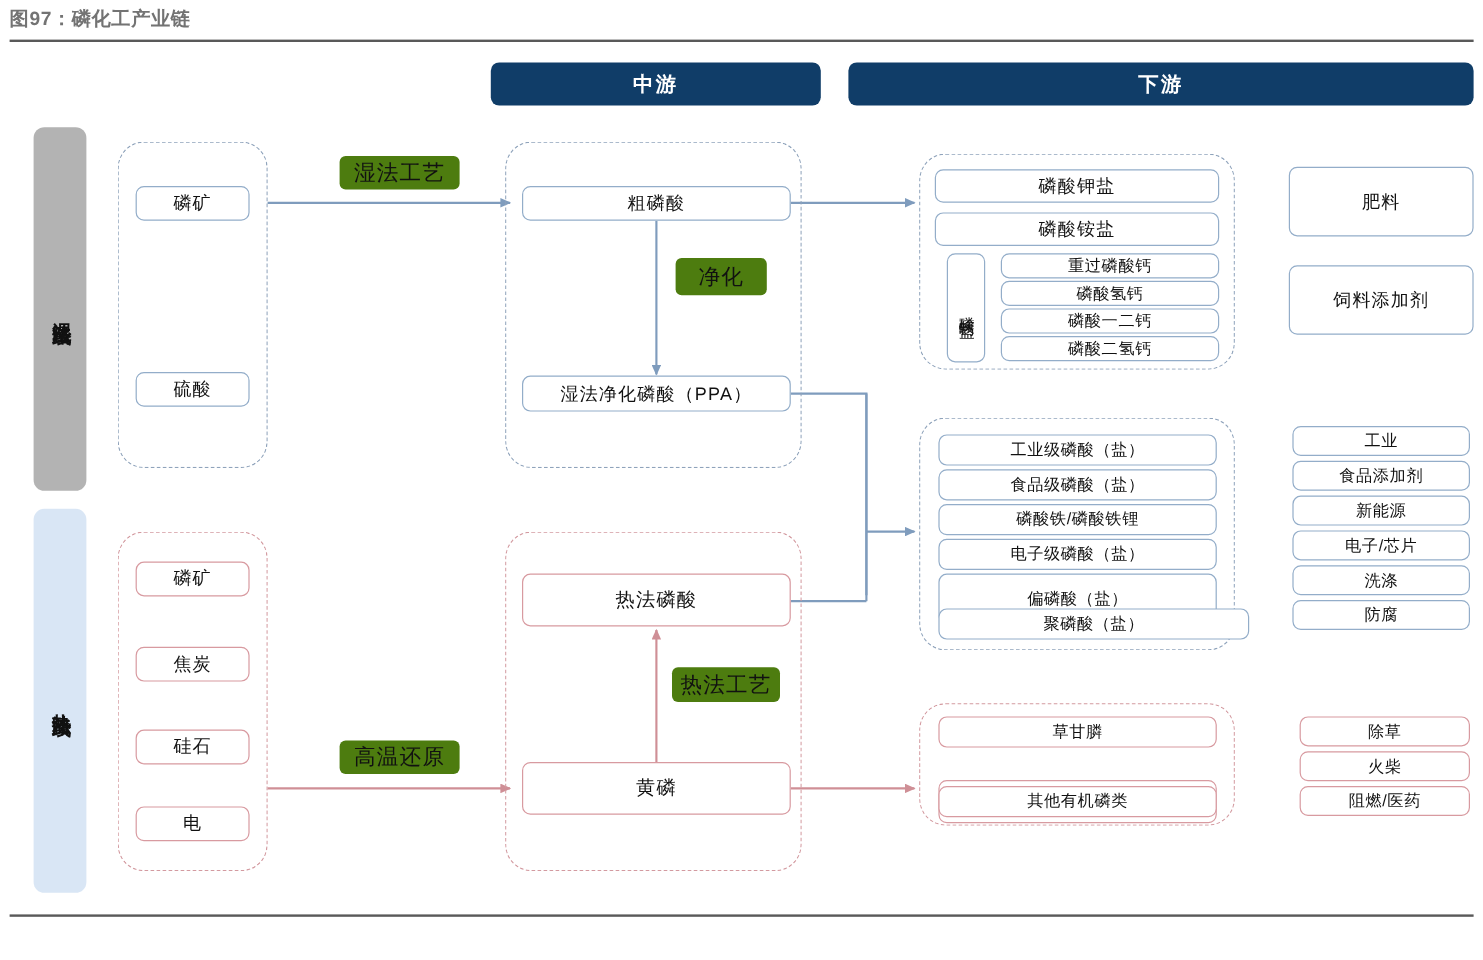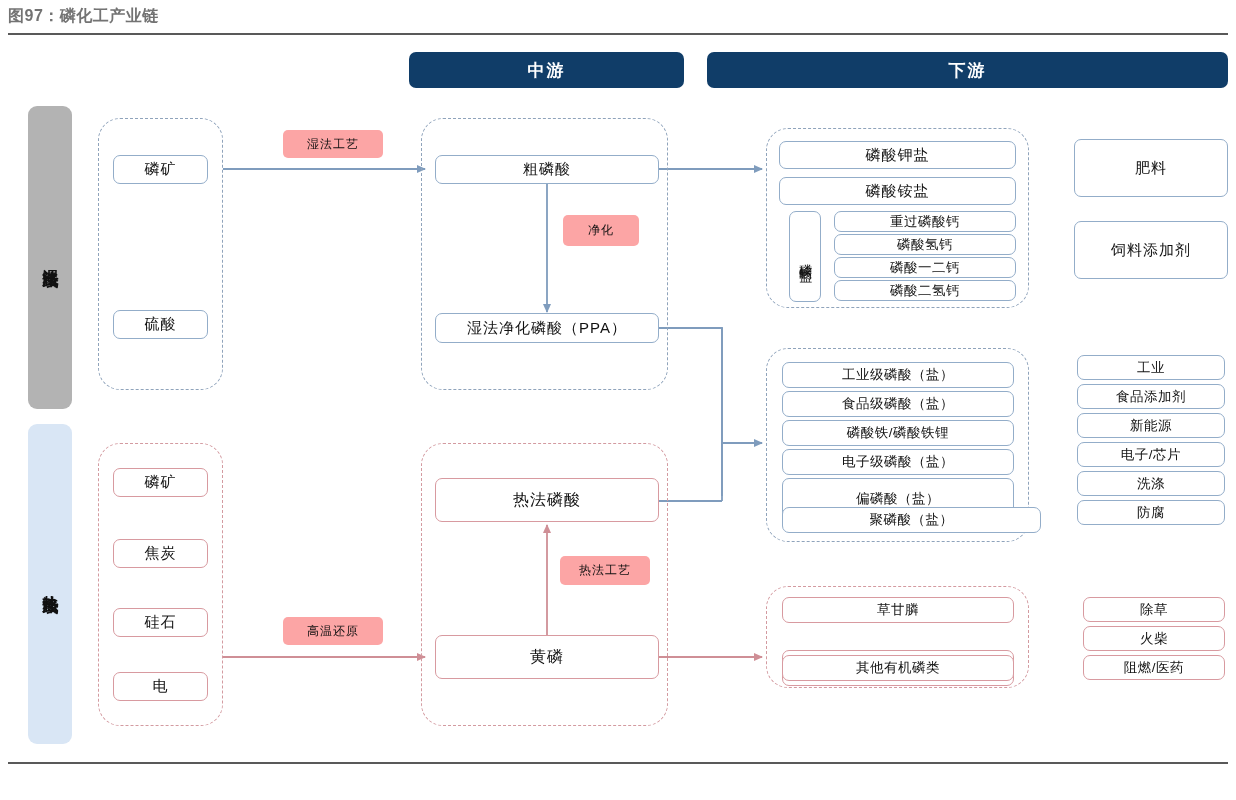--- a/index.html
+++ b/index.html
@@ -48,23 +48,23 @@
     display:flex;align-items:center;justify-content:center;
     font-size:15px;color:#111;letter-spacing:1px;text-align:center;
   }
   .node.wet{border:1.4px solid #93adc9;}
   .node.thermal{border:1.4px solid #d89aa0;}
   .node.sm{font-size:13.5px;letter-spacing:.5px;}
   .node.vert{writing-mode:vertical-rl;text-orientation:upright;line-height:1.25;letter-spacing:2px;}
 
   
   .chip{
-    background:#fca5a5;border-radius:5px;color:#111;
+    background:#4d7c0f;border-radius:5px;color:#111;
     display:flex;align-items:center;justify-content:center;
-    font-size:12px;letter-spacing:1px;
+    font-size:18px;letter-spacing:1px;
   }
 
   
   #connectors{position:absolute;left:0;top:0;width:1236px;height:800px;pointer-events:none;}
 </style>
 </head>
 <body>
 
 <div class="canvas">
 

